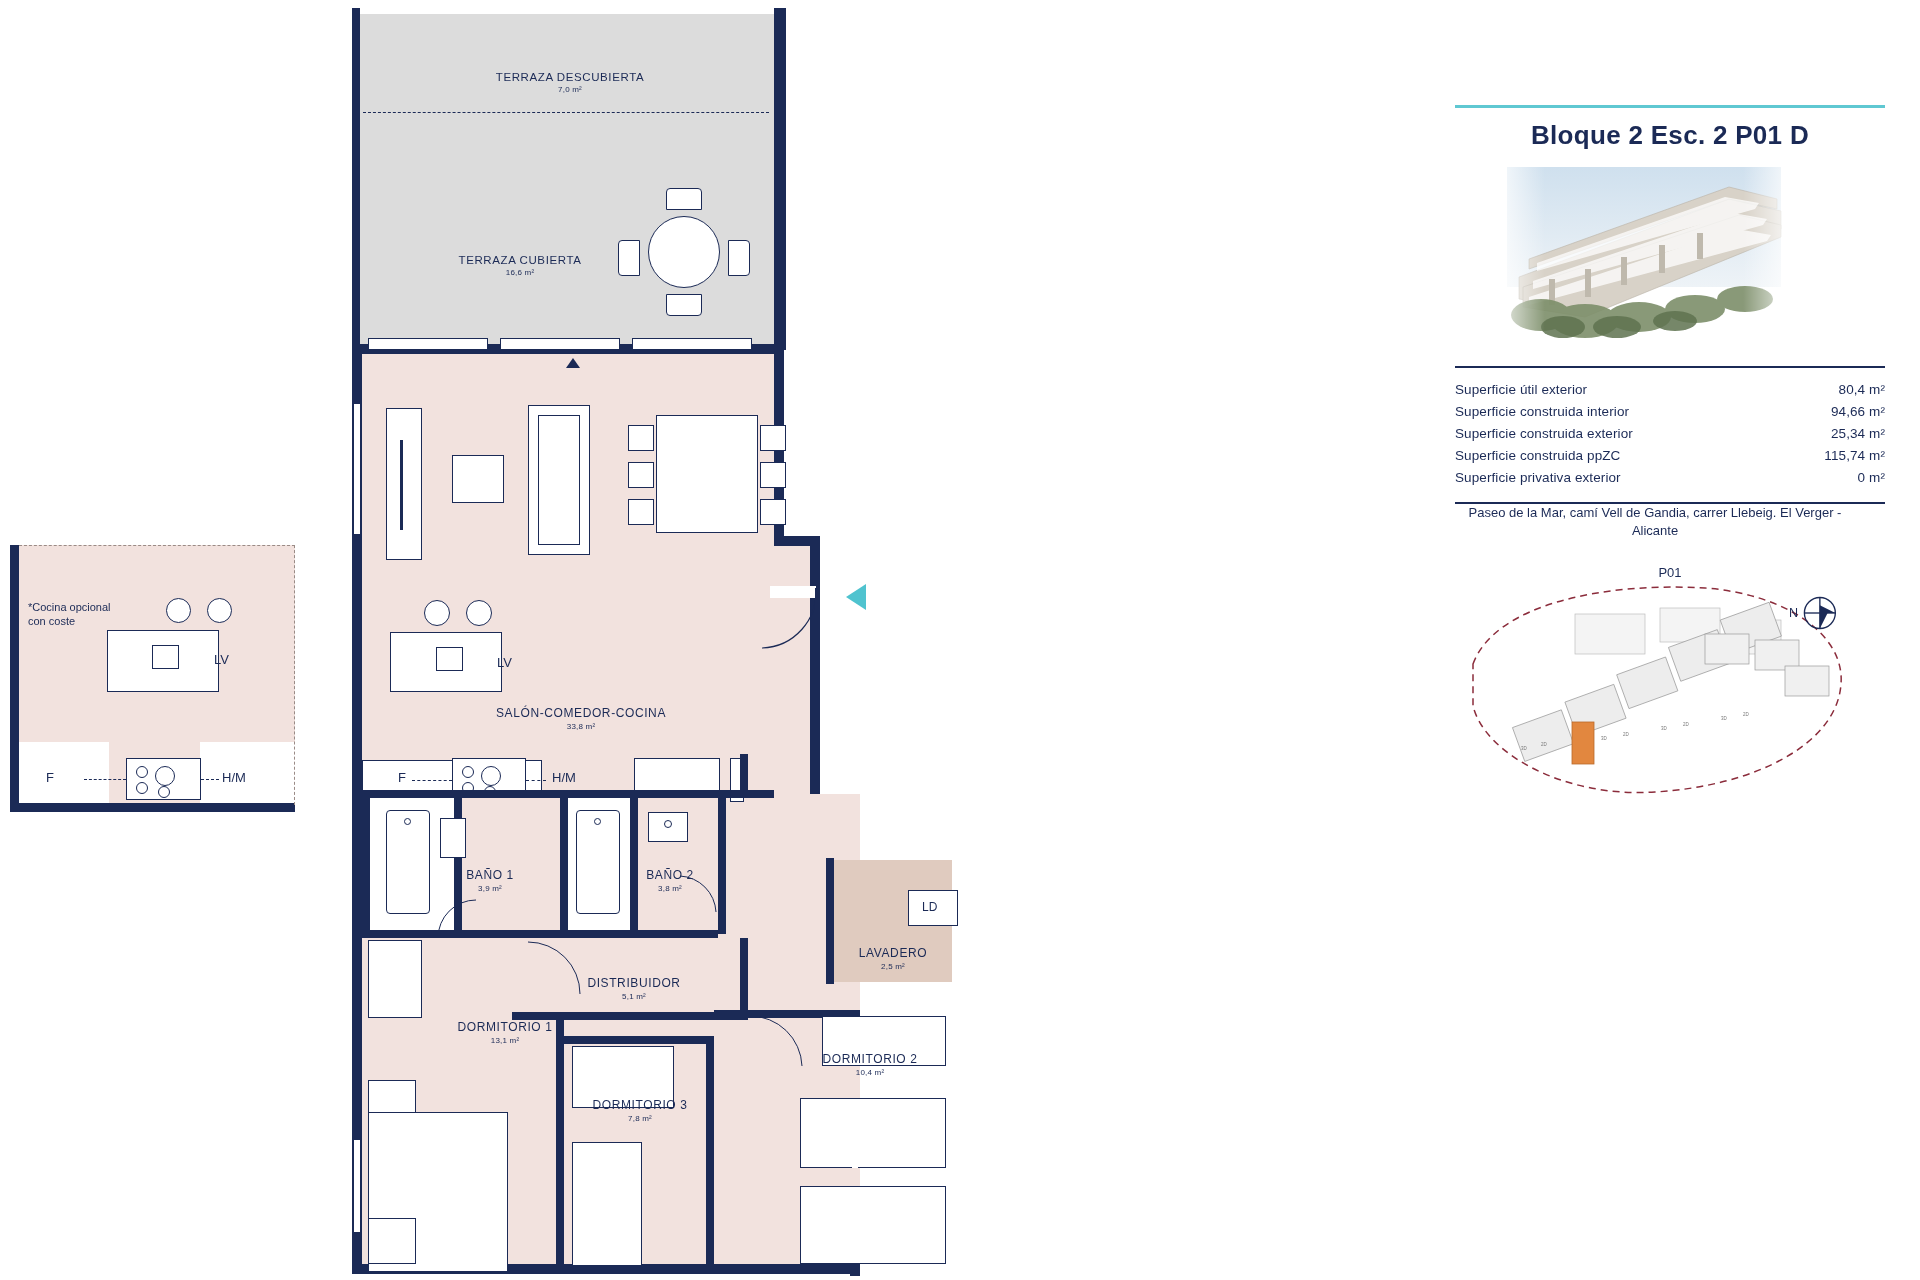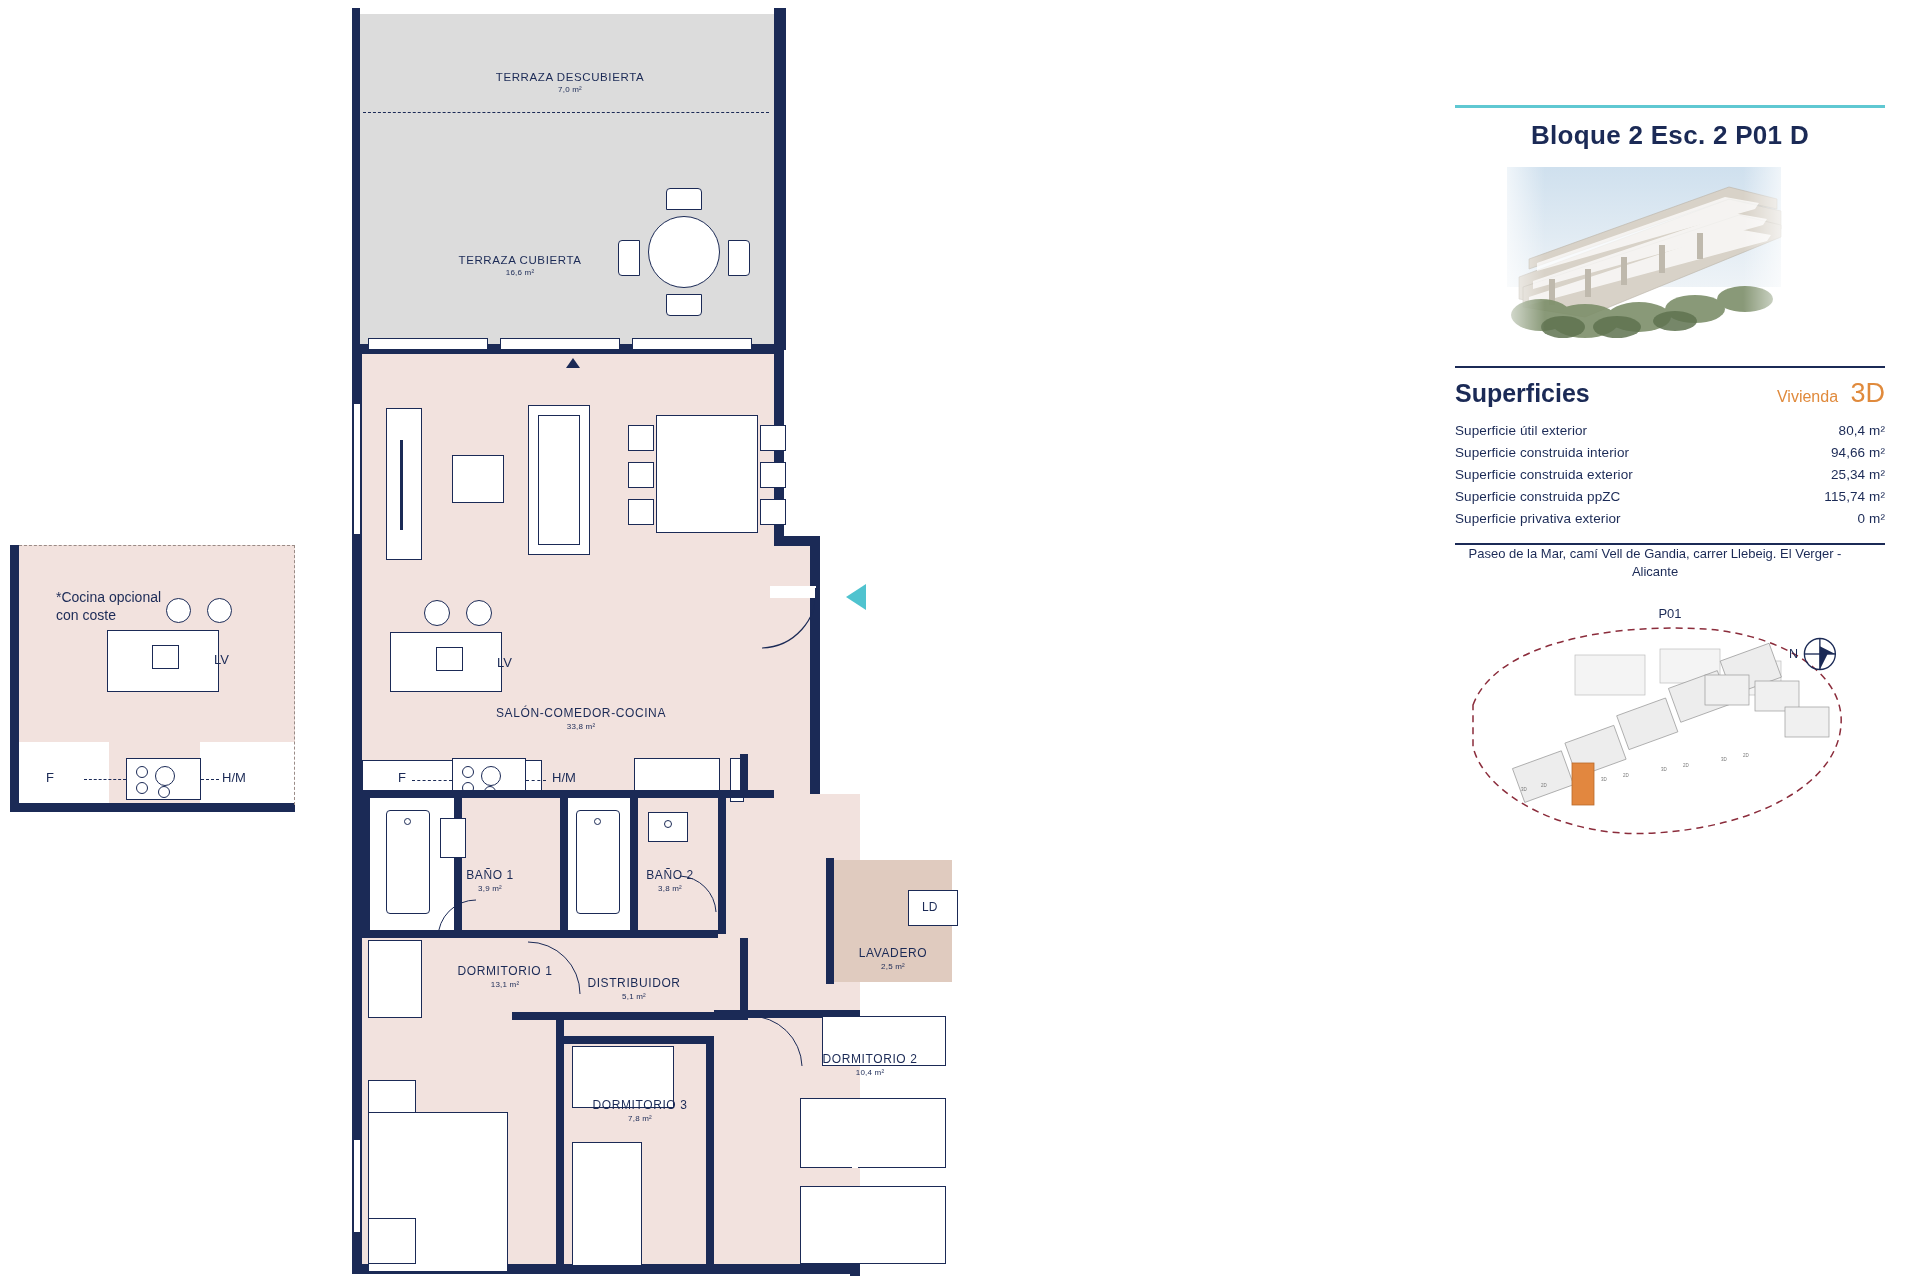--- a/index.html
+++ b/index.html
@@ -50,21 +50,21 @@
   <div>
     <div class="wall" style="left:10px;top:545px;width:9px;height:267px;"></div>
     <div class="wall" style="left:10px;top:803px;width:285px;height:9px;"></div>
     <div class="room" style="left:19px;top:545px;width:276px;height:258px;"></div>
     <div class="white" style="left:19px;top:742px;width:90px;height:61px;"></div>
     <div class="white" style="left:200px;top:742px;width:95px;height:61px;"></div>
 
     <div class="dash-v" style="left:294px;top:545px;height:260px;border-left:1px dashed #9a8b86;"></div>
     <div class="dash-h" style="left:19px;top:545px;width:276px;border-top:1px dashed #9a8b86;"></div>
 
-    <div class="abs" style="left:28px;top:588px;font-size:14px;line-height:1.3;color:#1b2a56;margin-left:28px;">
+    <div class="abs" style="left:28px;top:600px;font-size:11px;line-height:1.3;color:#1b2a56;">
       <span>*Cocina opcional</span><br>
       <span>con coste</span>
     </div>
 
     <div class="circ" style="left:166px;top:598px;width:25px;height:25px;"></div>
     <div class="circ" style="left:207px;top:598px;width:25px;height:25px;"></div>
 
     <div class="furn" style="left:107px;top:630px;width:112px;height:62px;"></div>
     <div class="furn" style="left:152px;top:645px;width:27px;height:24px;"></div>
     <div class="abs" style="left:214px;top:652px;font-size:13px;">LV</div>
@@ -214,21 +214,21 @@
 
   <div class="wall" style="left:740px;top:938px;width:8px;height:80px;"></div>
   <div class="wall" style="left:596px;top:1012px;width:152px;height:8px;"></div>
   <div class="lbl" style="left:564px;top:960px;width:140px;font-size:12px;margin-top:16px;">
     <span>DISTRIBUIDOR</span>
     <span class="area">5,1 m²</span>
   </div>
 
   <div class="wall" style="left:512px;top:1012px;width:90px;height:8px;"></div>
   <div class="wall" style="left:556px;top:1012px;width:8px;height:258px;"></div>
-  <div class="lbl" style="left:420px;top:964px;width:170px;font-size:12px;">
+  <div class="lbl" style="left:420px;top:1020px;width:170px;font-size:12px;">
     <span>DORMITORIO 1</span>
     <span class="area">13,1 m²</span>
   </div>
   <div class="furn" style="left:368px;top:940px;width:54px;height:78px;"></div>
   <div class="furn" style="left:368px;top:1080px;width:48px;height:46px;"></div>
   <div class="furn" style="left:368px;top:1112px;width:140px;height:160px;"></div>
   <div class="furn" style="left:368px;top:1218px;width:48px;height:46px;"></div>
   <svg class="abs" style="left:524px;top:938px;" width="60" height="60">
     <path d="M4 4 A52 52 0 0 1 56 56" fill="none" stroke="#1b2a56" stroke-width="1"></path>
   </svg>
@@ -306,27 +306,20 @@
         <g fill="#5f7350" opacity="0.85">
           <ellipse cx="74" cy="168" rx="22" ry="11"></ellipse>
           <ellipse cx="128" cy="168" rx="24" ry="11"></ellipse>
           <ellipse cx="186" cy="162" rx="22" ry="10"></ellipse>
         </g>
         <rect x="0" y="0" width="310" height="195" fill="url(#fade)"></rect>
       </svg>
     </div>
 
     <div class="rule-dark" style="margin-top:12px;"></div>
-    <div class="sup-head">
-      <div class="h">Superficies</div>
-      <div>
-        <span class="v">Vivienda</span>
-        <span class="d">3D</span>
-      </div>
-    </div>
     <div style="margin-top:10px;">
       <div class="row">
         <span>Superficie útil exterior</span>
         <span>80,4 m²</span>
       </div>
       <div class="row">
         <span>Superficie construida interior</span>
         <span>94,66 m²</span>
       </div>
       <div class="row">

